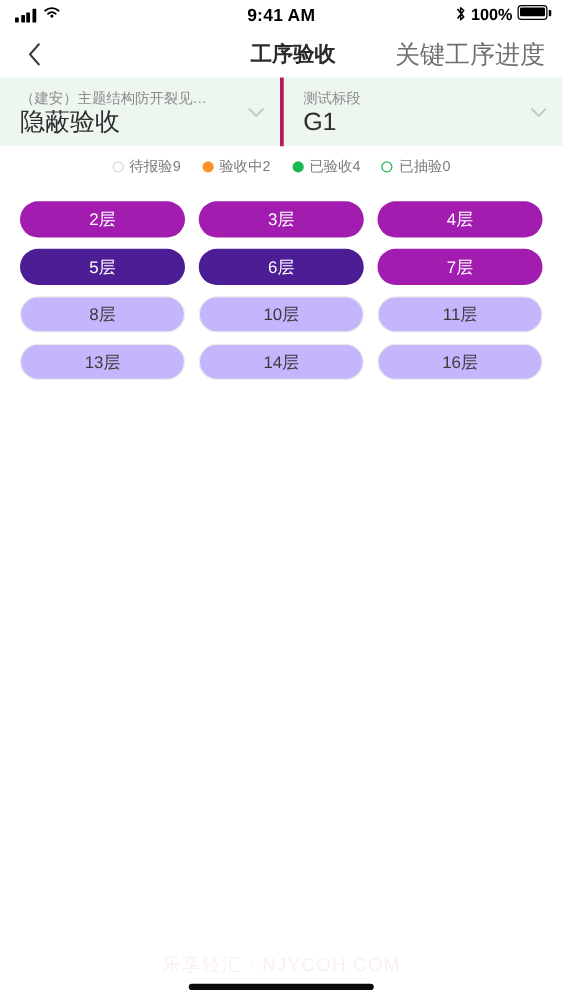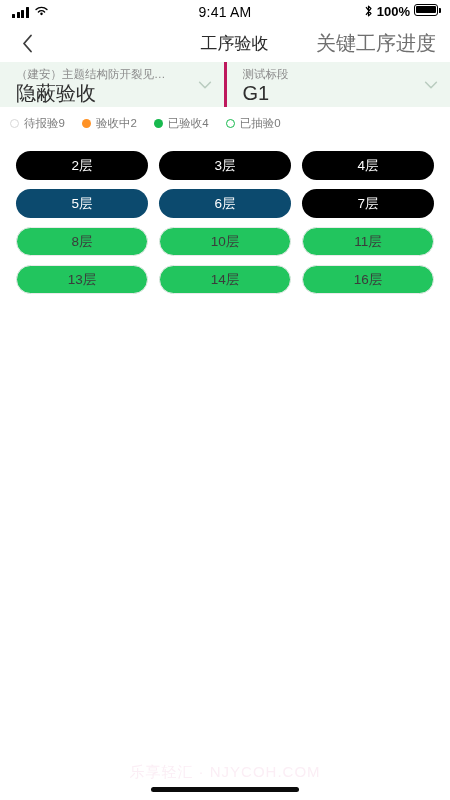--- a/index.html
+++ b/index.html
@@ -12,21 +12,21 @@
   }
 
   
   .statusbar{
     height:24px; display:flex; align-items:center;
     padding:0 12px; position:relative; color:#000;
   }
   .sb-left{ display:flex; align-items:center; gap:5px; }
   .sb-center{
     position:absolute; left:0; right:0; text-align:center;
-    font-size:14px; font-weight:400; letter-spacing:.2px;
+    font-size:14px; font-weight:700; letter-spacing:.2px;
   }
   .sb-right{
     margin-left:auto; display:flex; align-items:flex-start; gap:4px;
     font-size:13px; font-weight:600; position:relative; z-index:2;
   }
   .bars{ display:flex; align-items:flex-end; gap:1.5px; height:11px; }
   .bars i{ width:3px; background:#000; border-radius:.5px; display:block; }
   .bars i:nth-child(1){height:4px;}
   .bars i:nth-child(2){height:6px;}
   .bars i:nth-child(3){height:8px;}
@@ -45,69 +45,69 @@
   .navbar{
     height:38px; display:flex; align-items:center;
     padding:0 14px; position:relative;
   }
   .back-btn{
     width:26px;height:26px; display:flex;align-items:center;justify-content:center;
     cursor:pointer;
   }
   .nav-title{
     position:absolute; left:0; right:0; text-align:center;
-    font-size:17px; font-weight:400; color:#2b2b2b; pointer-events:none;margin-left:19px;
+    font-size:17px; font-weight:700; color:#2b2b2b; pointer-events:none;margin-left:19px;
   }
   .nav-action{
     margin-left:auto; font-size:20px; color:#6f6f6f; position:relative; z-index:2;
     cursor:pointer;
   }
 
   
   .selectors{
-    display:flex; background:#eef6f0; height:45px;
+    display:flex; background:#eef6f0; height:55px;
   }
   .sel{
     flex:1; display:flex; align-items:center; padding:0 10px 0 16px;
     position:relative; cursor:pointer; min-width:0;
   }
   .sel + .sel{ border-left:3px solid #be185d; }
   .sel-texts{ flex:1; min-width:0; }
   .sel-sub{
     font-size:11.5px; color:#8b8b8b; line-height:15px;
     white-space:nowrap; overflow:hidden; text-overflow:ellipsis;
   }
   .sel-main{
     font-size:20px; color:#2f2f2f; line-height:20px; margin-top:1px;
     white-space:nowrap; overflow:hidden; text-overflow:ellipsis;
   }
   .chev{ width:18px; height:18px; flex:none; margin-left:6px; opacity:.45; }
 
   
   .legend{
-    display:flex; align-items:center; justify-content:flex-start;
+    display:flex; align-items:center; justify-content:center;
     gap:17px; height:32px; background:#fff; padding:0 10px;
   }
   .lg{ display:flex; align-items:center; gap:5px; font-size:11.5px; color:#7a7a7a; }
   .dot{ width:9px;height:9px;border-radius:50%; display:block; flex:none; }
 
   
   .grid{
     display:grid; grid-template-columns:repeat(3,1fr);
     gap:9px 11px; padding:12px 16px 0 16px;
   }
   .pill{
     height:29px; border-radius:15px; display:flex;
     align-items:center; justify-content:center;
     font-size:13.5px; cursor:pointer; user-select:none;
   }
-  .pill.green { background:#000000; color:#fff; }
-  .pill.orange{ background:#0c4a6e; color:#fff; }
+  .pill.green { background:#a21caf; color:#fff; }
+  .pill.orange{ background:#4c1d95; color:#fff; }
   .pill.plain {
-    background:#22c55e; color:#3b3b3b;
+    background:#c4b5fd; color:#3b3b3b;
     border:1px solid #eaeaea;
   }
 
   
   .watermark{
     position:absolute; bottom:18px; left:0; right:0; text-align:center;
     font-size:15px; color:#fbeef5; letter-spacing:1px; pointer-events:none;
     white-space:nowrap;
   }
   .homebar{

